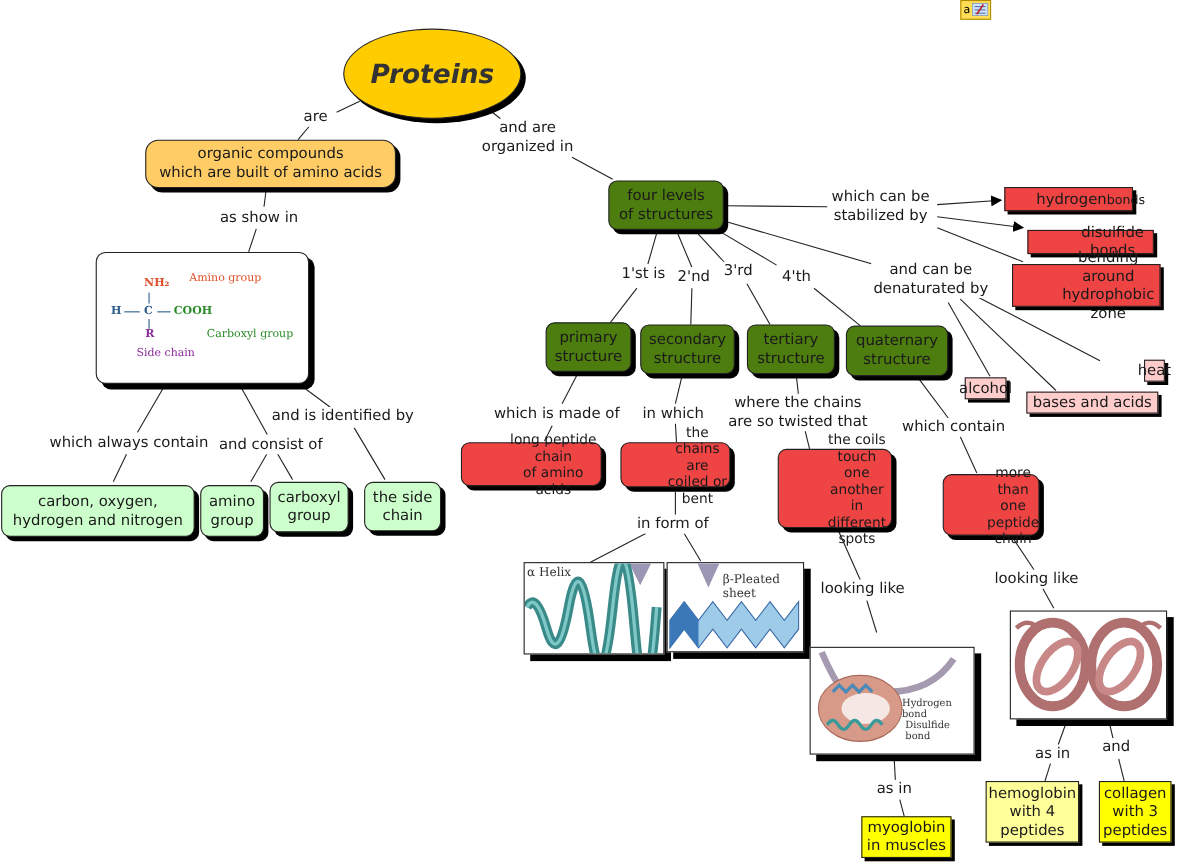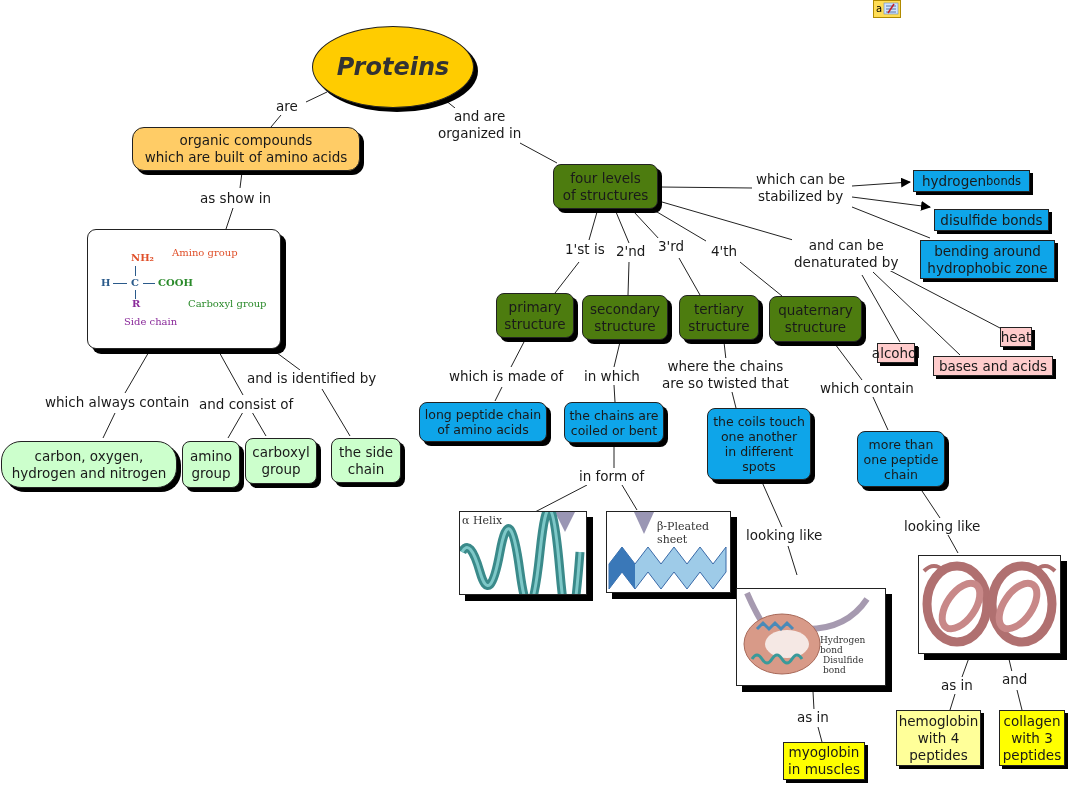--- a/index.html
+++ b/index.html
@@ -5,21 +5,21 @@
   html, body { margin:0; padding:0; background:#ffffff; }
   body { width:1073px; height:785px; position:relative; overflow:hidden;
          font-family:"DejaVu Sans", "Liberation Sans", sans-serif; color:#1a1a1a; }
   #links { position:absolute; left:0; top:0; width:1073px; height:785px; }
   .node { position:absolute; box-sizing:border-box; border:1px solid #222;
           display:flex; align-items:center; justify-content:center; text-align:center;
           font-size:13.5px; line-height:17px; box-shadow:4px 4px 0 #000; white-space:pre-line; }
   .rounded { border-radius:8px; }
   .c-light { background:#ffcc66;border-radius:12px; }
   .c-orange { background:#4d7c0f; }
-  .c-peach { background:#0ea5e9; }
+  .c-peach { background:#ef4444;padding-left:40px; }
   .c-green { background:#ccffcc; }
   .c-pink { background:#ffcccc; }
   .c-yellow { background:#ffff00; }
   .c-lyellow { background:#ffff99; }
   .sq { border-radius:0; box-shadow:3px 3px 0 #000; }
   .lbl { position:absolute; font-size:13.5px; line-height:17px; text-align:center;
          white-space:pre-line; background:#fff; padding:0 2px; }
   .title-ellipse { position:absolute; left:312px; top:26px; width:160px; height:80px;
          background:#ffcc00; border:1px solid #222; border-radius:50%;
          box-shadow:4px 4px 0 #000; display:flex; align-items:center; justify-content:center;
@@ -155,21 +155,21 @@
 which are built of amino acids</div>
 <div class="node rounded c-orange" style="left:553px;top:164px;width:105px;height:45px;">four levels
 of structures</div>
 
 <div class="node sq c-peach" style="left:913px;top:170px;width:117px;height:22px;">
   <span>hydrogen </span><span style="font-size:11.5px">bonds</span>
 </div>
 <div class="node sq c-peach" style="left:934px;top:209px;width:115px;height:22px;">disulfide bonds</div>
 <div class="node sq c-peach" style="left:920px;top:240px;width:135px;height:39px;">bending around
 hydrophobic zone</div>
-<div class="node sq c-pink" style="left:1000px;top:327px;width:32px;height:20px;">heat</div>
+<div class="node sq c-pink" style="left:1040px;top:327px;width:19px;height:20px;">heat</div>
 <div class="node sq c-pink" style="left:877px;top:343px;width:38px;height:20px;">alcohol</div>
 <div class="node sq c-pink" style="left:933px;top:356px;width:120px;height:20px;">bases and acids</div>
 
 <div class="node rounded c-orange" style="left:496px;top:293px;width:78px;height:45px;">primary
 structure</div>
 <div class="node rounded c-orange" style="left:582px;top:295px;width:86px;height:45px;">secondary
 structure</div>
 <div class="node rounded c-orange" style="left:679px;top:295px;width:80px;height:45px;">tertiary
 structure</div>
 <div class="node rounded c-orange" style="left:769px;top:296px;width:93px;height:46px;">quaternary
@@ -180,21 +180,21 @@
 <div class="node rounded c-peach small" style="left:564px;top:402px;width:100px;height:41px;">the chains are
 coiled or bent</div>
 <div class="node rounded c-peach small" style="left:688px;top:408px;width:104px;height:72px;margin-left:19px;">the coils touch
 one another
 in different
 spots</div>
 <div class="node rounded c-peach small" style="left:857px;top:431px;width:88px;height:56px;">more than
 one peptide
 chain</div>
 
-<div class="node rounded c-green" style="left:1px;top:441px;width:176px;height:47px;border-radius:20px;">carbon, oxygen,
+<div class="node rounded c-green" style="left:1px;top:441px;width:176px;height:47px;">carbon, oxygen,
 hydrogen and nitrogen</div>
 <div class="node rounded c-green" style="left:182px;top:441px;width:58px;height:47px;">amino
 group</div>
 <div class="node rounded c-green" style="left:245px;top:438px;width:72px;height:46px;">carboxyl
 group</div>
 <div class="node rounded c-green" style="left:331px;top:438px;width:70px;height:45px;">the side
 chain</div>
 
 <div class="node sq c-yellow" style="left:783px;top:742px;width:82px;height:38px;">myoglobin
 in muscles</div>
@@ -213,21 +213,21 @@
   <span style="position:absolute;left:25px;top:53px;width:14px;height:1px;background:#2a5a8a;"></span>
   <span class="chem" style="left:43px;top:47px;color:#2a5a8a;">C</span>
   <span style="position:absolute;left:55px;top:53px;width:12px;height:1px;background:#2a5a8a;"></span>
   <span class="chem" style="left:70px;top:47px;color:#2a8a2a;">COOH</span>
   <span style="position:absolute;left:47px;top:60px;width:1px;height:9px;background:#2a5a8a;"></span>
   <span class="chem" style="left:44px;top:68px;color:#8a2a9a;">R</span>
   <span class="chemlbl" style="left:100px;top:68px;color:#2a8a2a;">Carboxyl group</span>
   <span class="chemlbl" style="left:36px;top:86px;color:#8a2a9a;">Side chain</span>
 </div>
 
-<div class="imgbox" style="left:459px;top:511px;width:126px;height:82px;box-shadow:6px 6px 0 #000;">
+<div class="imgbox" style="left:476px;top:511px;width:126px;height:82px;box-shadow:6px 6px 0 #000;">
   <span class="imgcap" style="left:2px;top:2px;">α Helix</span>
   <svg width="126" height="82" style="position:absolute;left:0;top:0">
     <polygon points="95,0 115,0 105,20" fill="#9a96b4"></polygon>
     <path d="M2,40 Q10,25 20,60 T40,40 T60,60 T80,40 T100,60 T120,40" stroke="#3a8a8a" stroke-width="9" fill="none"></path>
     <path d="M2,40 Q10,25 20,60 T40,40 T60,60 T80,40 T100,60 T120,40" stroke="#7ec8c8" stroke-width="3" fill="none"></path>
   </svg>
 </div>
 
 <div class="imgbox" style="left:606px;top:511px;width:123px;height:80px;box-shadow:6px 6px 0 #000;">
   <span class="imgcap" style="left:50px;top:8px;">β-Pleated sheet</span>

